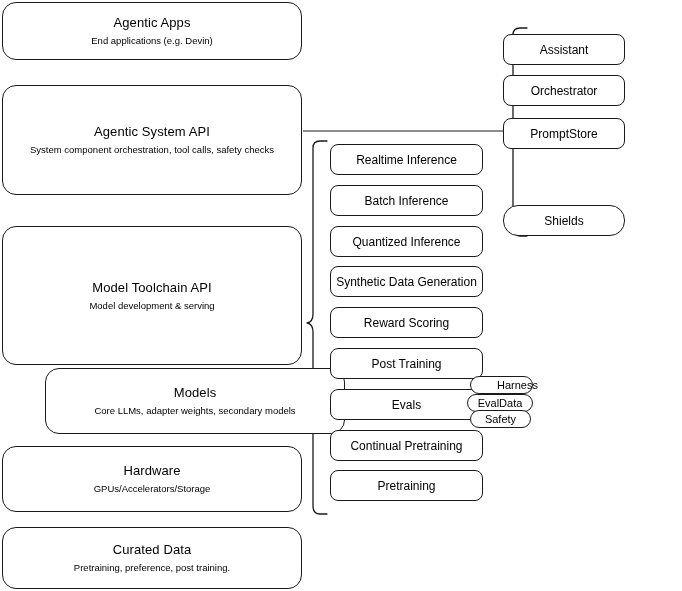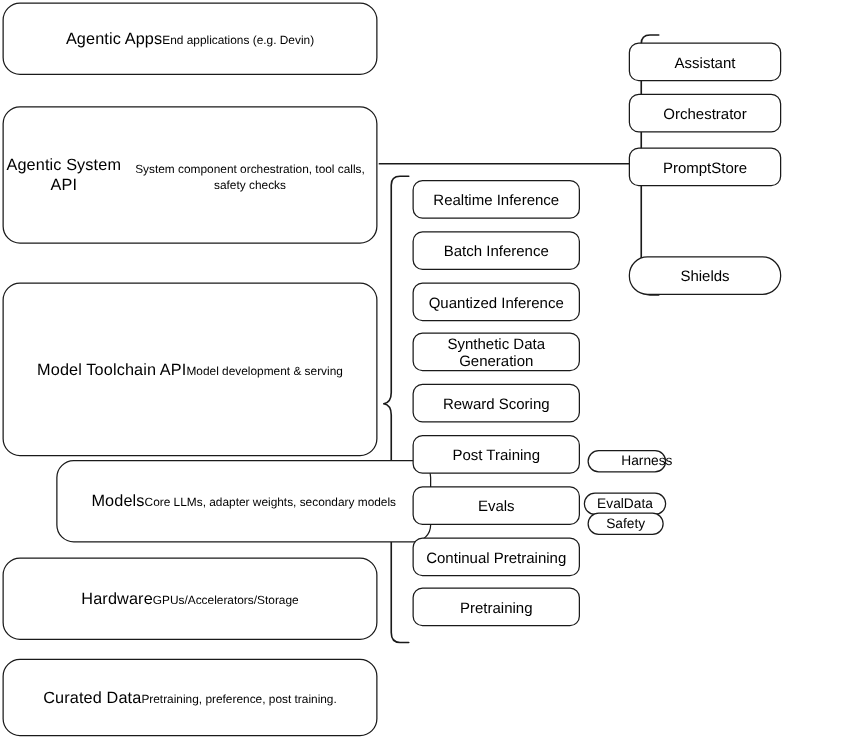--- a/index.html
+++ b/index.html
@@ -20,20 +20,21 @@
     left: 0; top: 0;
     width: 682px;
     height: 591px;
   }
   .box {
     position: absolute;
     box-sizing: border-box;
     background: #ffffff;
     border: 1px solid #1a1a1a;
     display: flex;
+    flex-direction: column;
     align-items: center;
     justify-content: center;
     text-align: center;
   }
   
   .stack-box {
     border-radius: 14px;
     left: 2px;
     width: 300px;
   }
@@ -49,21 +50,21 @@
   }
   
   .node-box {
     border-radius: 8px;
     height: 31px;
     font-size: 12px;
     line-height: 14px;
   }
   .mid-box {
     left: 330px;
-    width: 134px;
+    width: 153px;
   }
   .right-box {
     left: 503px;
     width: 122px;
   }
   
   .badge {
     position: absolute;
     box-sizing: border-box;
     background: #ffffff;
@@ -154,21 +155,21 @@
     <div class="box node-box mid-box" style="top:389px;">
       <span>Evals</span>
     </div>
     <div class="box node-box mid-box" style="top:430px;">
       <span>Continual Pretraining</span>
     </div>
     <div class="box node-box mid-box" style="top:470px;">
       <span>Pretraining</span>
     </div>
 
-    <div class="badge" style="left:470px; top:360px; width:63px;padding-left:32px;">
+    <div class="badge" style="left:470px; top:376px; width:63px;padding-left:32px;">
       <span>Harness</span>
     </div>
     <div class="badge" style="left:467px; top:394px; width:66px;">
       <span>EvalData</span>
     </div>
     <div class="badge" style="left:470px; top:410px; width:61px;">
       <span>Safety</span>
     </div>
 
     <div class="box node-box right-box" style="top:34px;">

